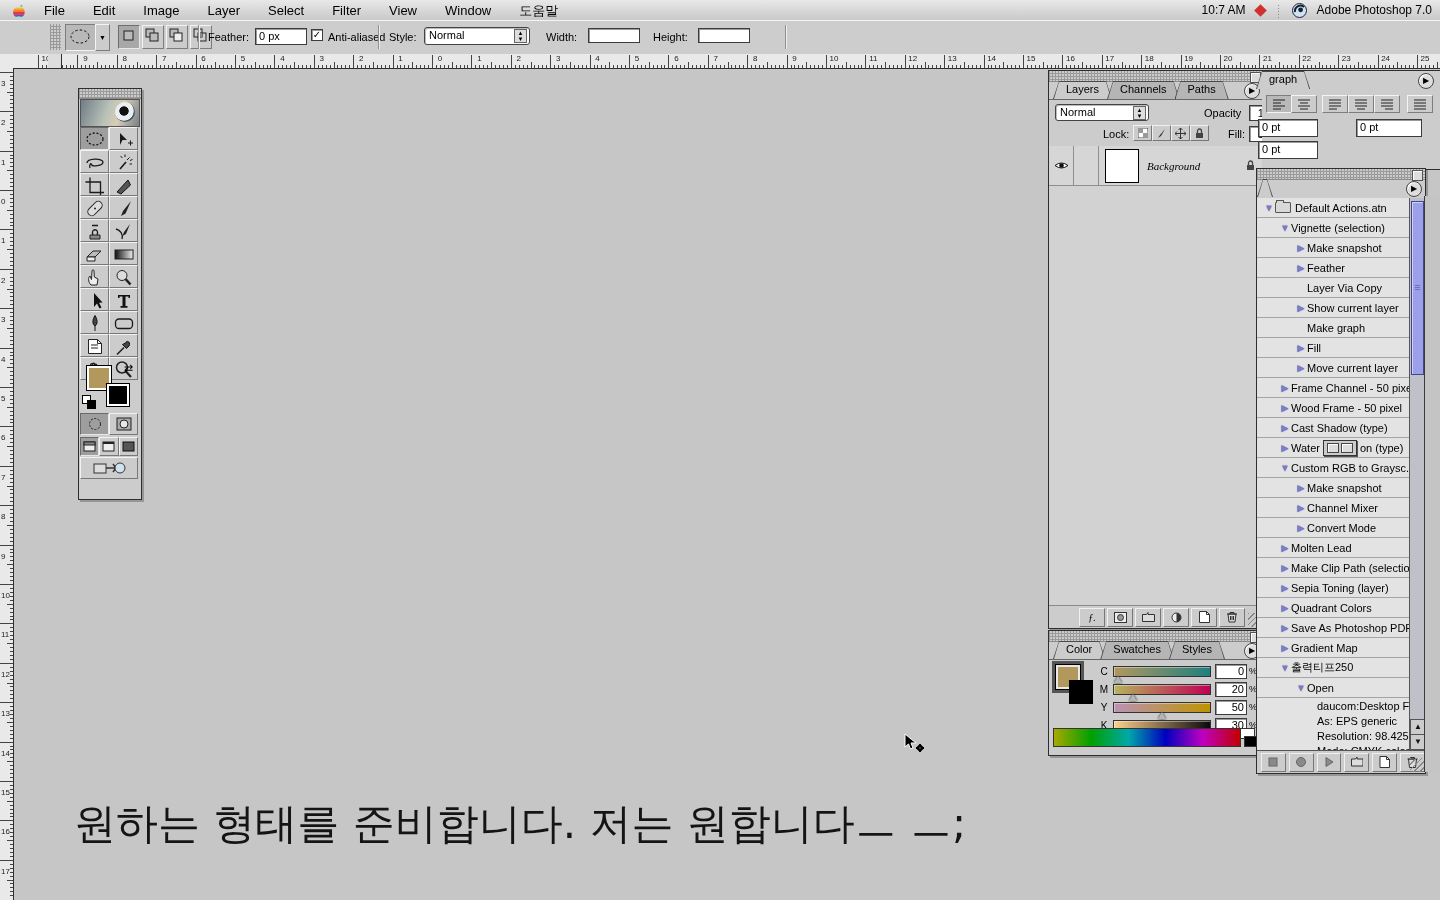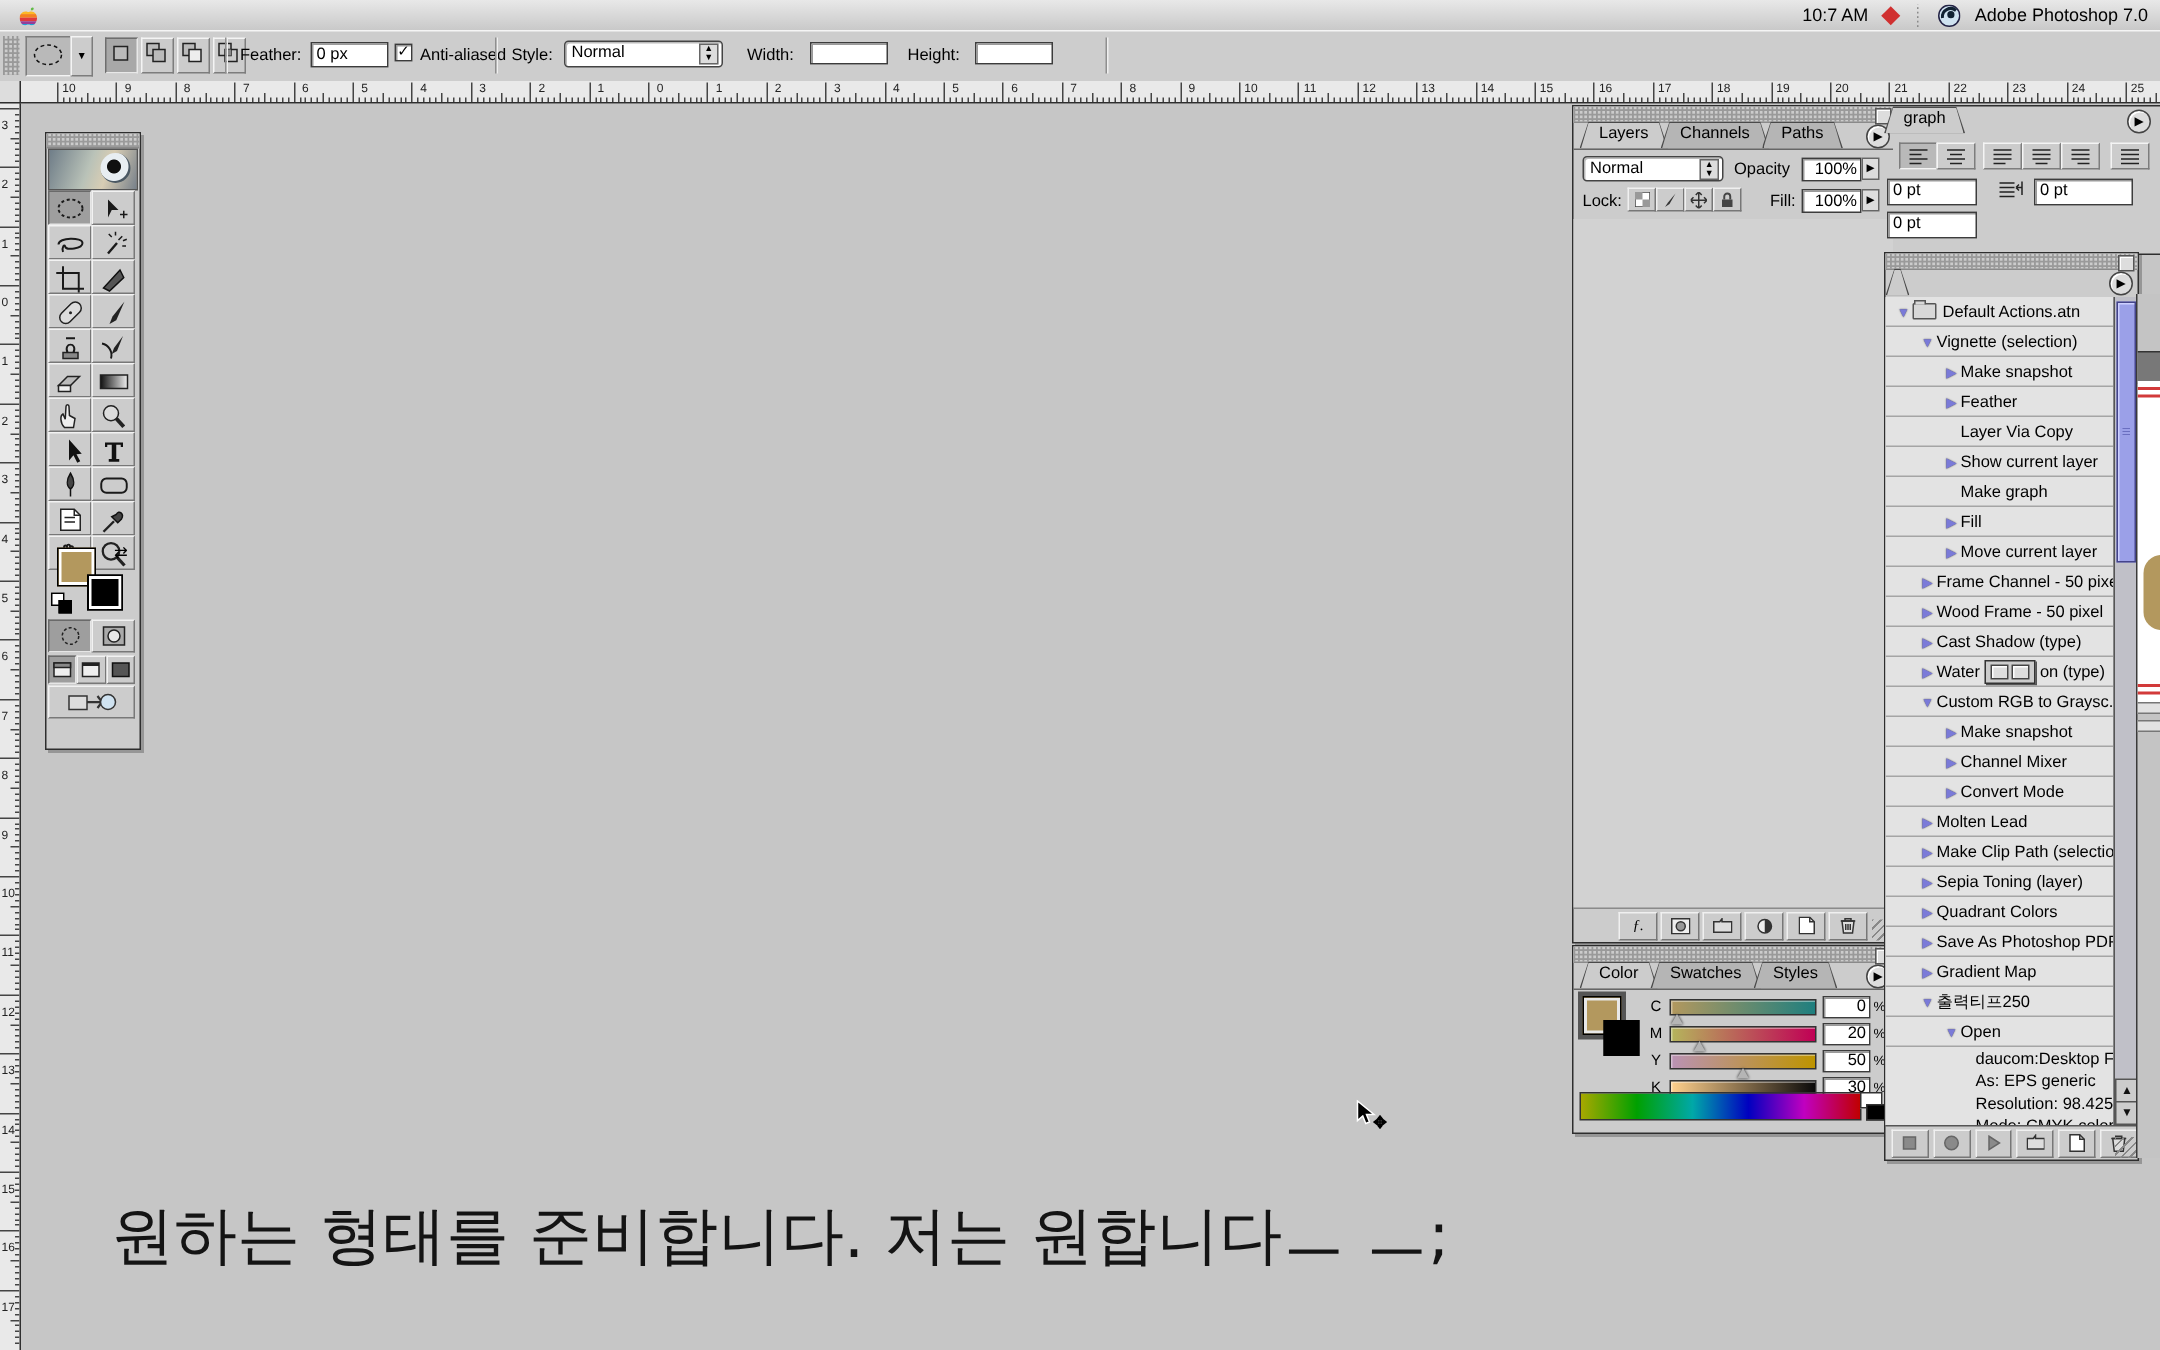--- a/index.html
+++ b/index.html
@@ -1,18 +1,18 @@
 <!DOCTYPE html>
 <html><head>
 <meta charset="utf-8">
 <style>
   html,body{margin:0;padding:0;}
   body{width:1440px;height:900px;overflow:hidden;font-family:"Liberation Sans",sans-serif;-webkit-font-smoothing:none;}
   #screen{position:absolute;inset:0;width:1440px;height:900px;background:#c6c6c6;overflow:hidden;}
-  .abs{position:absolute;}
+  .abs{position:absolute;margin-left:48px;}
   
   .bevel{background:#ccc;border-top:1px solid #f4f4f4;border-left:1px solid #f4f4f4;border-right:1px solid #7d7d7d;border-bottom:1px solid #7d7d7d;}
   .bevel-in{background:#b9b9b9;border-top:1px solid #7d7d7d;border-left:1px solid #7d7d7d;border-right:1px solid #f4f4f4;border-bottom:1px solid #f4f4f4;}
   .field{background:#fff;border:1px solid #3c3c3c;box-shadow:inset 1px 1px 0 #9a9a9a;font-size:11px;color:#000;}
   .gripper{background:#ccc;background-image:repeating-linear-gradient(90deg,#9a9a9a 0 1px,transparent 1px 3px),repeating-linear-gradient(0deg,#9a9a9a 0 1px,transparent 1px 3px);background-size:3px 3px;border-bottom:1px solid #8a8a8a;}
   .collapse-box{position:absolute;right:2px;top:1px;width:9px;height:9px;background:#ddd;border:1px solid #555;box-shadow:inset 1px 1px 0 #fff;}
   .palette{position:absolute;background:#ccc;border:1px solid #2e2e2e;box-shadow:2px 2px 0 rgba(60,60,60,.35);}
   .mtab{position:relative;display:inline-block;height:18px;margin-right:-5px;vertical-align:bottom;clip-path:polygon(6px 0,calc(100% - 6px) 0,100% 100%,0 100%);background:#4a4a4a;}
   .mtab .face{position:absolute;left:1px;right:1px;top:1px;bottom:0;clip-path:polygon(5px 0,calc(100% - 5px) 0,100% 100%,0 100%);background:#b5b5b5;}
   .mtab.active .face{background:#ccc;}
@@ -143,20 +143,31 @@
         <g clip-path="url(#applec)">
           <rect x="0" y="0" width="14" height="4" fill="#61bb46"></rect>
             <rect x="0" y="4" width="14" height="2.4" fill="#fdb827"></rect>
             <rect x="0" y="6.4" width="14" height="2.4" fill="#f5821f"></rect>
             <rect x="0" y="8.8" width="14" height="2.4" fill="#e03a3e"></rect>
             <rect x="0" y="11.2" width="14" height="1.9" fill="#963d97"></rect>
             <rect x="0" y="13.1" width="14" height="1.9" fill="#009ddc"></rect>
         </g>
       </svg>
     </span>
+    <div id="menu-items">
+        <span class="menu-item">File</span>
+        <span class="menu-item">Edit</span>
+        <span class="menu-item">Image</span>
+        <span class="menu-item">Layer</span>
+        <span class="menu-item">Select</span>
+        <span class="menu-item">Filter</span>
+        <span class="menu-item">View</span>
+        <span class="menu-item">Window</span>
+        <span class="menu-item">도움말</span>
+      </div>
     <div id="mb-right">
       <span style="font-size:12px;">10:7 AM</span>
       <span id="diamond"></span>
       <span id="mb-sep"></span>
       <span>
         <svg width="15" height="15" viewBox="0 0 15 15">
             <circle cx="7.5" cy="7.5" r="7" fill="#cfe2f0" stroke="#224"></circle>
             <path d="M3 9 A5.5 5.5 0 0 1 12 4" fill="none" stroke="#123" stroke-width="2"></path>
             <circle cx="8.6" cy="6.8" r="2.4" fill="#123"></circle>
           </svg>
@@ -1064,20 +1075,37 @@
           <svg width="9" height="11">
             <rect x="1" y="5" width="7" height="5" fill="#444"></rect>
             <path d="M2.5 5 v-2 a2 2 0 0 1 4 0 v2" fill="none" stroke="#444" stroke-width="1.3"></path>
           </svg>
         </span>
       <span class="abs" style="left:131px;top:28px;">Fill:</span>
       <span class="abs field" style="left:152px;top:26px;width:34px;height:12px;text-align:right;padding:1px 2px;">100%</span>
       <span class="abs spin" style="left:192px;top:26px;height:13px;line-height:13px;">▶</span>
     </div>
     <div id="lp-list">
+        <div class="layer-row">
+          <span class="lr-cell">
+            <svg width="15" height="11" viewBox="0 0 15 11">
+              <path d="M1 5.5 Q7.5 0.5 14 5.5 Q7.5 10.5 1 5.5 Z" fill="#fff" stroke="#111"></path>
+              <circle cx="7.5" cy="5.5" r="2.3" fill="#111"></circle>
+            </svg>
+          </span>
+          <span class="lr-cell"></span>
+          <span class="lr-thumb" style="background: rgb(255, 255, 255);"></span>
+          <span class="lr-name" style="font-style: italic; font-family: &quot;Liberation Serif&quot;, serif;">Background</span>
+          <span style="margin-left: auto; margin-right: 8px;">
+            <svg width="9" height="11" viewBox="0 0 9 11">
+              <rect x="1" y="5" width="7" height="5" fill="#444"></rect>
+              <path d="M2.5 5 v-2 a2 2 0 0 1 4 0 v2" fill="none" stroke="#444" stroke-width="1.3"></path>
+            </svg>
+          </span>
+        </div>
       </div>
     <div id="lp-bottom">
       <span class="mini-btn" style="font-style:italic;font-family:'Liberation Serif',serif;">ƒ.</span>
       <span class="mini-btn">
           <svg width="13" height="11">
             <rect x="0.5" y="0.5" width="12" height="10" fill="#eee" stroke="#333"></rect>
             <circle cx="6.5" cy="5.5" r="3" fill="#999" stroke="#333"></circle>
           </svg>
         </span>
       <span class="mini-btn">

